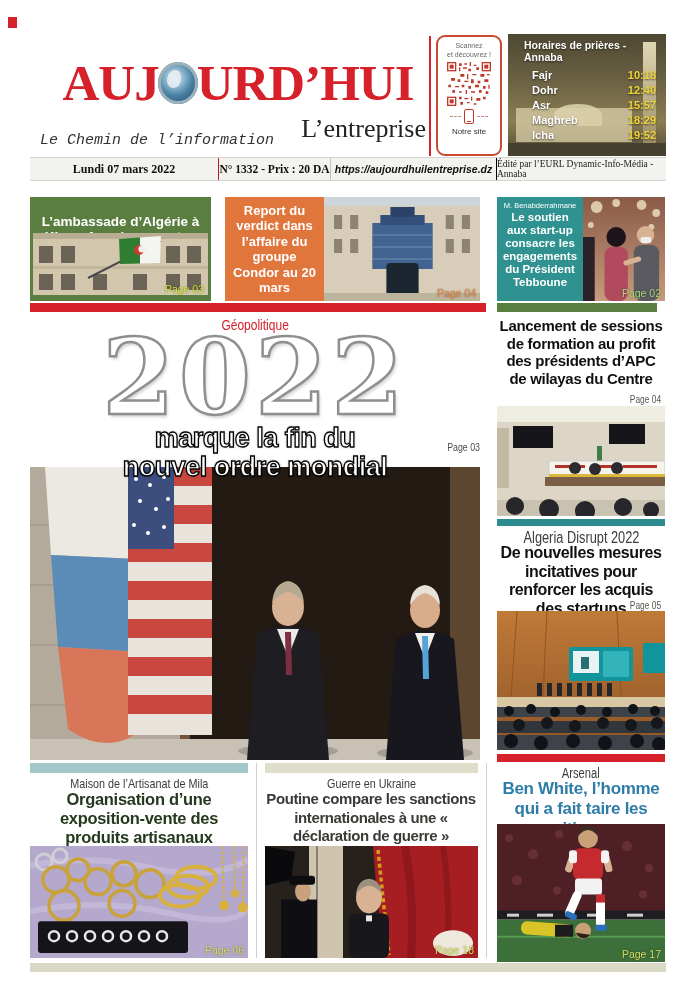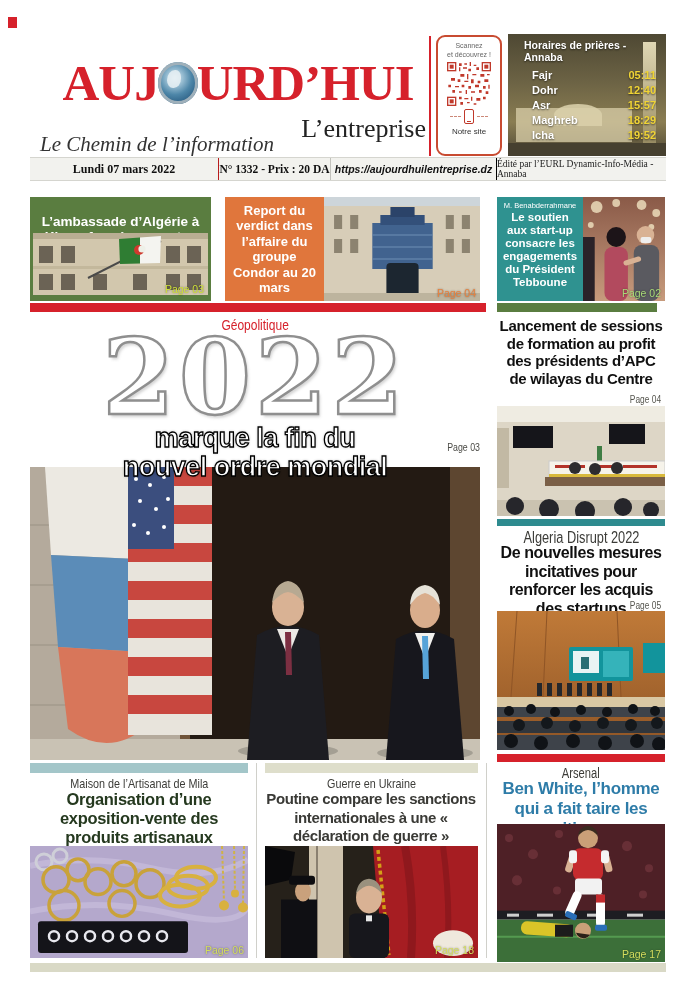--- a/index.html
+++ b/index.html
@@ -14,22 +14,22 @@
   .mast-title{left:48px;top:58px;width:380px;text-align:center;
     font-family:"Liberation Serif",serif;font-weight:bold;font-size:51px;line-height:1;
     color:#d6212b;letter-spacing:-1px;}
   .globe{display:inline-block;width:40px;height:42px;border-radius:50%;vertical-align:-4px;margin:0 -1px;
     background:radial-gradient(circle at 42% 38%, #d9e8f0 0%, #9cc0d4 22%, #4d86a8 48%, #2f6388 72%, #27506e 100%);
     box-shadow:inset 0 0 0 3px #9fb0ba;position:relative;}
   .globe::after{content:"";position:absolute;left:9px;top:8px;width:14px;height:18px;
     background:#e9f1f4;border-radius:60% 40% 55% 45%;opacity:.85;}
   .mast-sub{left:230px;top:114px;width:196px;text-align:right;
     font-family:"Liberation Serif",serif;font-size:26px;color:#222;}
-  .mast-tagline{left:40px;top:132px;font-family:Liberation Serif, serif;font-style:italic;
-    font-size:21px;color:#333;}
+  .mast-tagline{left:40px;top:132px;font-family:Liberation Mono, monospace;font-style:italic;
+    font-size:15px;color:#333;}
   .mast-divider{left:429px;top:36px;width:2px;height:120px;background:#d6212b;}
 
   .qr-box{left:436px;top:35px;width:66px;height:121px;border:2px solid #c84b31;border-radius:9px;
     background:#fff;display:flex;flex-direction:column;align-items:center;padding-top:4px;box-sizing:border-box;}
   .qr-top{font-size:7px;line-height:1.3;color:#666;text-align:center;}
   .qr-code{width:44px;height:44px;margin:3px 0 1px;}
   .qr-divrow{display:flex;align-items:center;gap:3px;margin-top:2px;}
   .qr-dash{width:11px;border-top:1px dashed #cc8878;}
   .qr-phone{width:8px;height:13px;border:1.5px solid #c0392b;border-radius:2px;position:relative;}
   .qr-phone::after{content:"";position:absolute;left:2px;bottom:1px;width:4px;height:1.5px;background:#c0392b;}
@@ -169,21 +169,21 @@
 
 <div class="abs prayer-box">
   <div class="pr-tower"></div>
   <div class="pr-dome"></div>
   <div class="pr-body"></div>
   <div class="pr-ground"></div>
   <div class="pr-title">Horaires de prières - Annaba</div>
   <div class="pr-rows">
     <div class="pr-row">
         <span class="pr-name">Fajr</span>
-        <span class="pr-time">05:11</span>
+        <span class="pr-time">10:18</span>
       </div>
     <div class="pr-row">
         <span class="pr-name">Dohr</span>
         <span class="pr-time">12:40</span>
       </div>
     <div class="pr-row">
         <span class="pr-name">Asr</span>
         <span class="pr-time">15:57</span>
       </div>
     <div class="pr-row">

